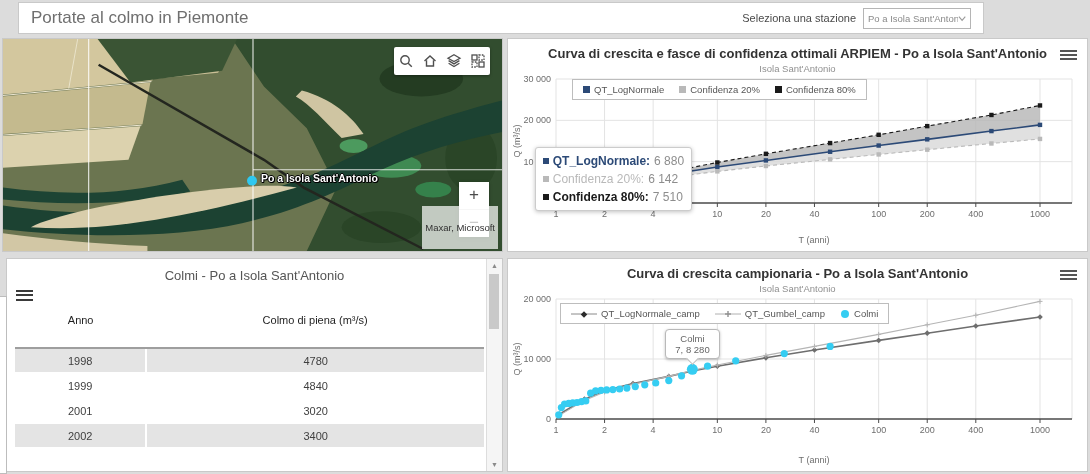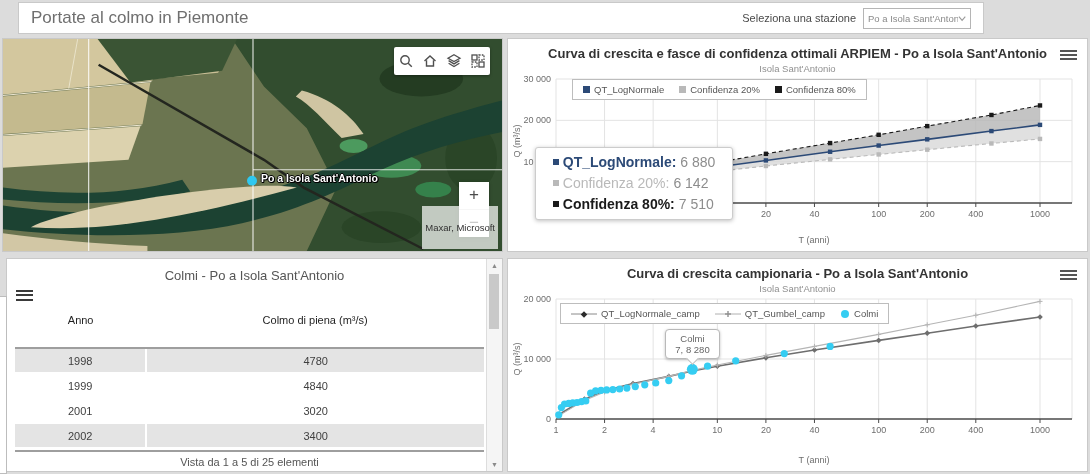--- a/index.html
+++ b/index.html
@@ -41,21 +41,21 @@
   .menu-btn{position:absolute;top:9px;right:10px;width:17px;cursor:pointer;background:none;border:none;padding:0;}
   .menu-btn i{display:block;height:2px;background:#555;margin:2px 0;}
   .svg-holder{position:absolute;left:2px;top:32px;}
   svg text.tick{font-size:9px;fill:#6e6e6e;font-family:"Liberation Sans",sans-serif;}
   .legend{position:absolute;display:flex;gap:15px;border:1px solid #bdbdbd;background:#fff;
     padding:4px 10px;align-items:center;font-size:9.5px;color:#555;z-index:4;margin-left:12px;}
   #legend1{left:52px;top:40px;}
   #legend2{left:40px;top:44px;}
   .lg-item{display:flex;align-items:center;gap:4px;white-space:nowrap;cursor:pointer;}
   .tt-box{position:absolute;background:#fff;border:1px solid #ccc;border-radius:3px;
-    box-shadow:0 1px 4px rgba(0,0,0,.25);padding:4px 17px;font-size:14px;line-height:1.5;
+    box-shadow:0 1px 4px rgba(0,0,0,.25);padding:4px 7px;font-size:12px;line-height:1.5;
     white-space:nowrap;z-index:5;text-align:center;}
   .tt-row{display:flex;align-items:center;gap:4px;}
   .tt-bullet{width:6px;height:6px;display:inline-block;}
   .tt-val{color:#8d8d8d;}
   .tt-bubble{position:absolute;background:#fff;border:1px solid #b9b9b9;border-radius:4px;
     box-shadow:0 1px 3px rgba(0,0,0,.25);padding:3px 9px;font-size:9.5px;color:#666;
     text-align:center;z-index:5;white-space:nowrap;}
   .tt-bubble:after{content:'';position:absolute;left:50%;bottom:-5px;margin-left:-5px;width:8px;height:8px;
     background:#fff;border-right:1px solid #b9b9b9;border-bottom:1px solid #b9b9b9;transform:rotate(45deg);}
   
@@ -316,21 +316,20 @@
           <tr>
             <td>2001</td>
             <td>3020</td>
           </tr>
           <tr class="odd">
             <td>2002</td>
             <td>3400</td>
           </tr>
         </tbody>
     </table>
-    <div class="tbl-footer">Vista da 1 a 5 di 25 elementi</div>
     <div class="sb">
       <div class="sb-up">▲</div>
       <div class="sb-thumb"></div>
       <div class="sb-down">▼</div>
     </div>
   </section>
 
   <section class="panel" id="chart2">
     <div class="chart-title">Curva di crescita campionaria - Po a Isola Sant'Antonio</div>
     <div class="chart-sub">Isola Sant'Antonio</div>

